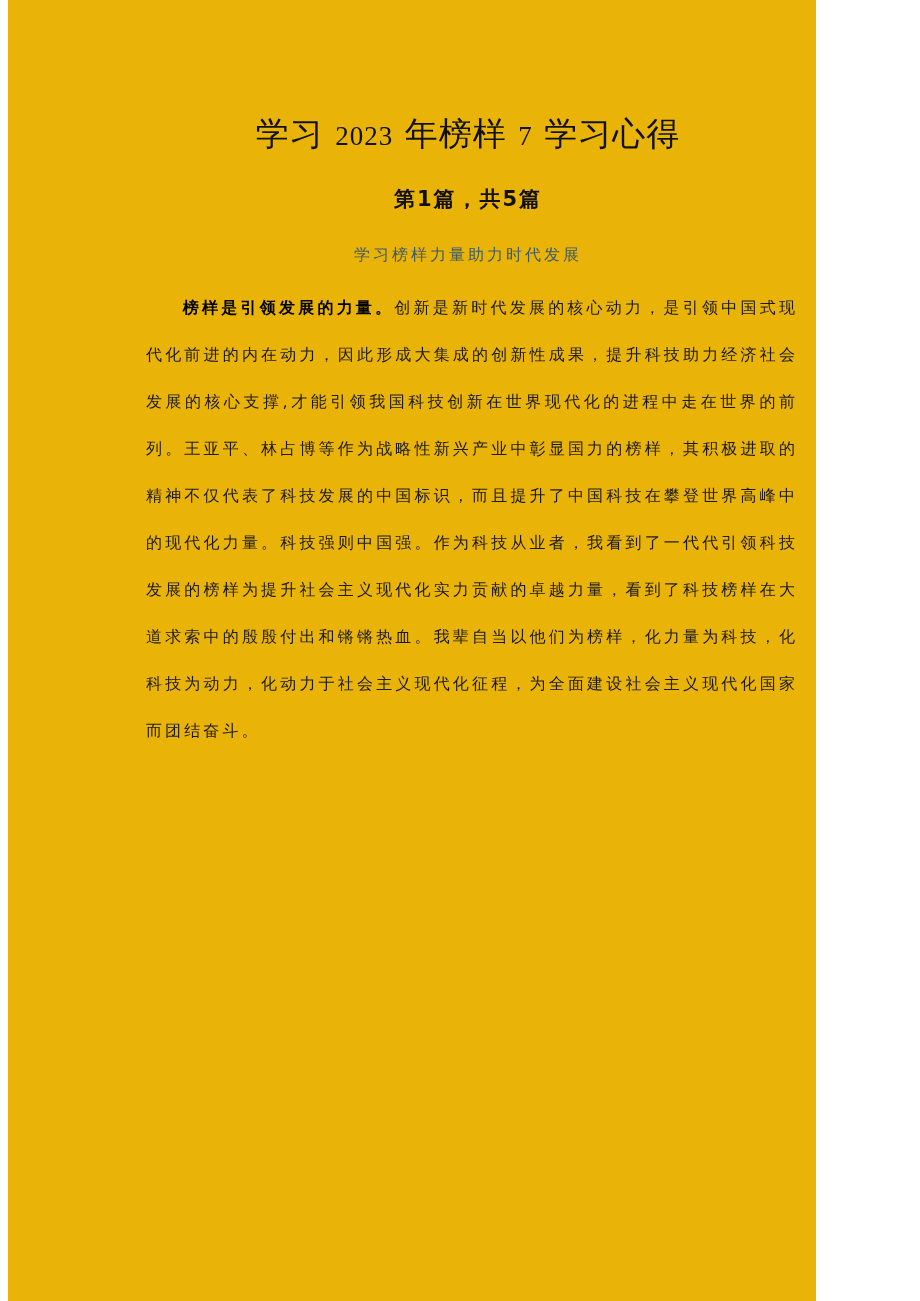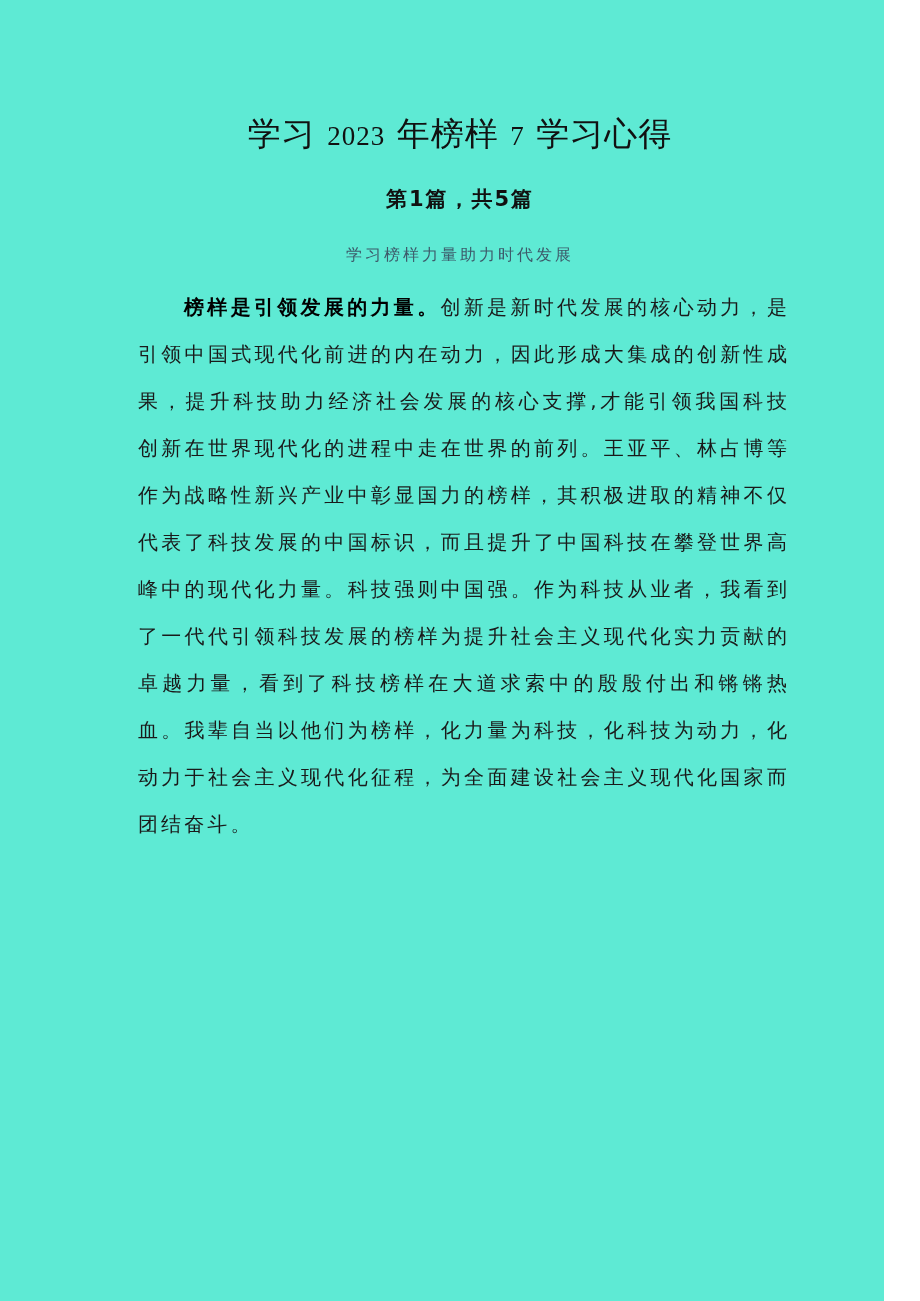--- a/index.html
+++ b/index.html
@@ -1,37 +1,37 @@
 <!DOCTYPE html>
 <html><head>
 <meta charset="utf-8">
 <style>
   html, body { margin: 0; padding: 0; background: #ffffff; }
   body { width: 920px; height: 1301px; position: relative; overflow: hidden; }
-  .page { position: absolute; left: 0; top: 0; width: 884px; height: 1301px; background: #5eead4; }
+  .page { position: absolute; left: 8px; top: 0; width: 808px; height: 1301px; background: #eab308; }
   .title {
     position: absolute; left: 0; width: 920px; top: 112px; text-align: center;
     font-family: "DejaVu Serif", "Liberation Serif", serif;
     font-size: 33px; color: #111; letter-spacing: 1px; line-height: 44px;
   }
   .title .num { font-family: "Liberation Serif", serif; font-size: 27px; }
   .part {
     position: absolute; left: 0; width: 920px; top: 184px; text-align: center;
     font-family: "DejaVu Sans", "Liberation Sans", sans-serif;
     font-weight: bold; font-size: 21px; color: #111; line-height: 30px; letter-spacing: 2px;
   }
   .subtitle {
     position: absolute; left: 0; width: 920px; top: 242px; text-align: center;
     font-family: "DejaVu Serif", serif;
     font-size: 16px; color: #3d5a6a; letter-spacing: 3px; line-height: 26px;
   }
   .body {
     position: absolute; left: 138px; top: 284px; width: 652px;
     font-family: "DejaVu Sans", "Liberation Sans", sans-serif;
-    font-size: 20px; color: #1a1a1a; line-height: 47px; letter-spacing: 3.1px;
+    font-size: 16px; color: #1a1a1a; line-height: 47px; letter-spacing: 3.1px;
   }
   .body p { margin: 0; text-align: justify; text-indent: 2.3em; }
   .body p b { font-weight: bold; color: #000; }
 </style>
 </head>
 <body>
 
 <div class="page">
   <div class="title">
     <span>学习</span>

